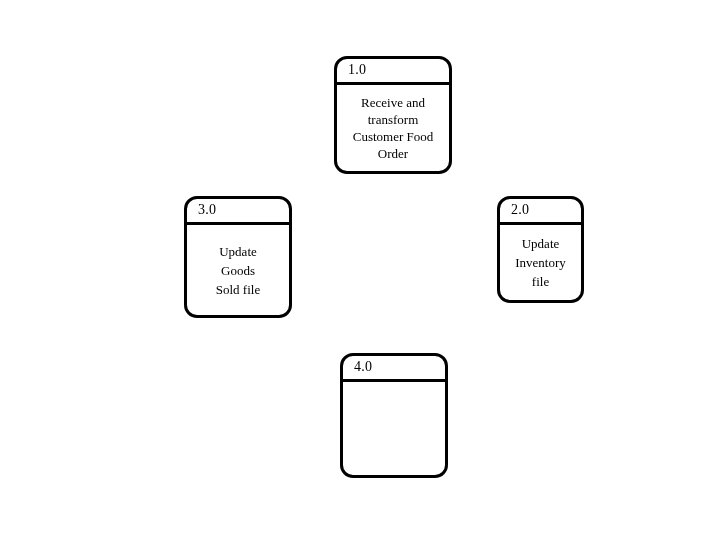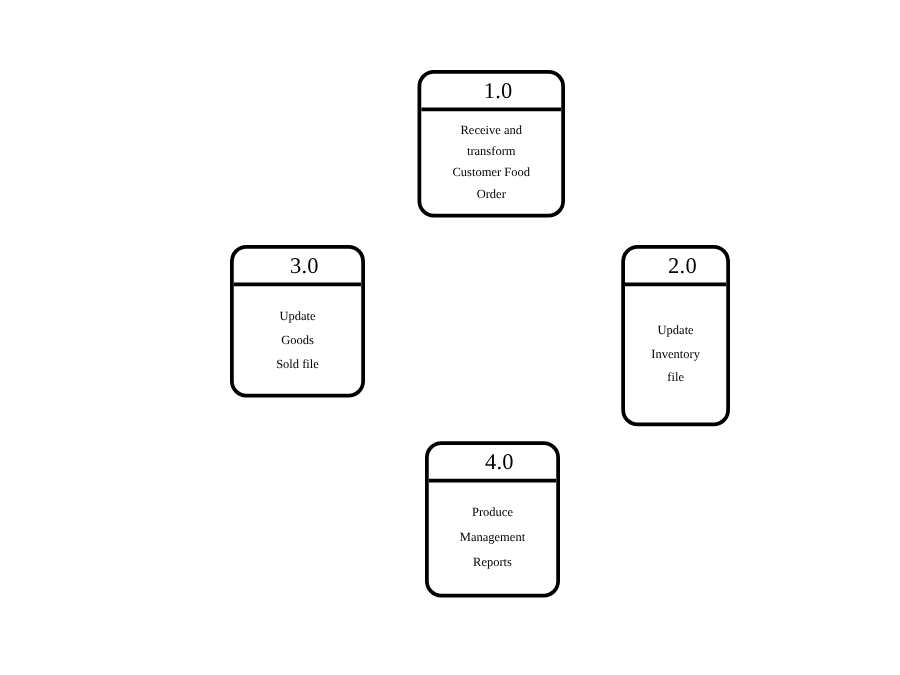--- a/index.html
+++ b/index.html
@@ -26,43 +26,43 @@
     border: 3px solid #000000;
     border-radius: 13px;
     display: flex;
     flex-direction: column;
     overflow: hidden;
   }
   .process-header {
     box-sizing: border-box;
     flex: 0 0 auto;
     border-bottom: 3px solid #000000;
-    text-align: center;
+    text-align: left;
     color: #000000;
-    font-size: 18px;
+    font-size: 14px;
     line-height: 1;
     padding: 4px 0 5px 11px;
     letter-spacing: 0.2px;
   }
   .process-body {
     flex: 1 1 auto;
     display: flex;
     align-items: center;
     justify-content: center;
     text-align: center;
     color: #000000;
-    font-size: 10px;
+    font-size: 13px;
     line-height: 16px;
     padding: 0 5px;
     white-space: pre-line;
   }
   
   .box-1 { left: 334px; top: 56px;  width: 118px; height: 118px; }
   .box-3 { left: 184px; top: 196px; width: 108px;  height: 122px; }
-  .box-2 { left: 497px; top: 196px; width: 87px;  height: 145px; }
+  .box-2 { left: 497px; top: 196px; width: 87px;  height: 107px; }
   .box-4 { left: 340px; top: 353px; width: 108px; height: 125px; border-radius: 13px; }
 
   .box-1 .process-body { line-height: 17px; }
   .box-3 .process-body { line-height: 19px; }
   .box-2 .process-body { line-height: 19px; }
   .box-4 .process-body { line-height: 20px; }
 </style>
 </head>
 <body>
 
@@ -85,18 +85,15 @@
 
   <div class="process-box box-2">
     <div class="process-header">2.0</div>
     <div class="process-body">Update
 Inventory
 file</div>
   </div>
 
   <div class="process-box box-4">
     <div class="process-header">4.0</div>
-    <div class="process-body">Produce
-Management
-Reports</div>
   </div>
 
 </div>
 
 </body></html>

